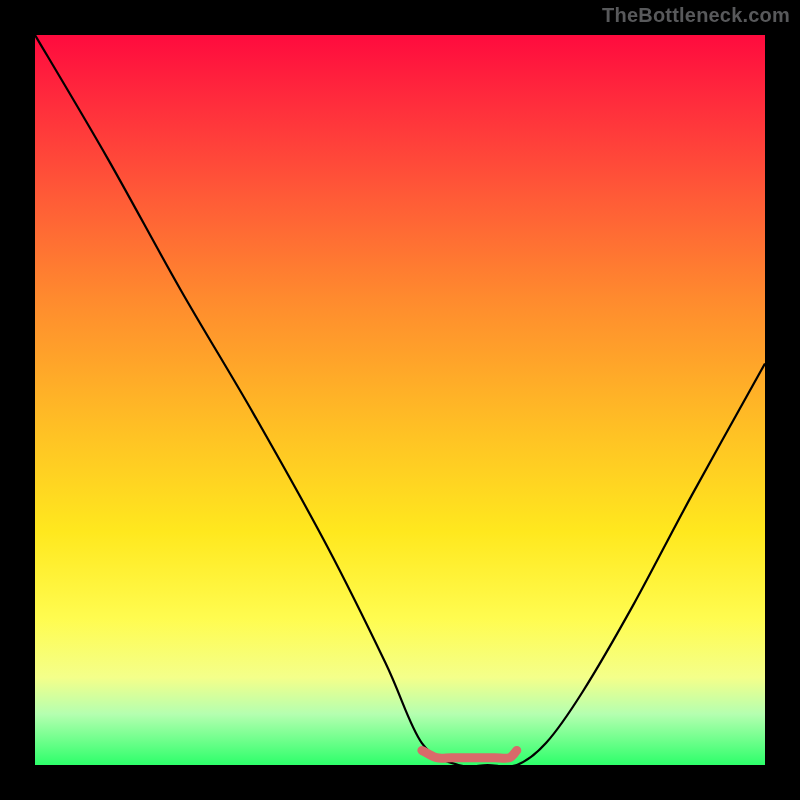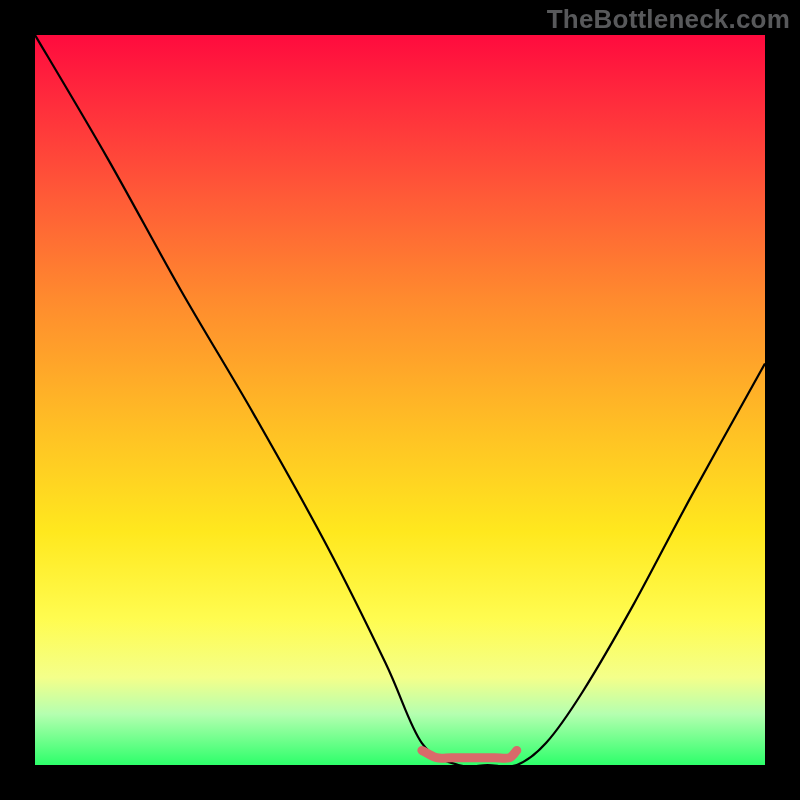--- a/index.html
+++ b/index.html
@@ -15,21 +15,21 @@
     position: relative;
     width: 800px;
     height: 800px;
     background: #000;
   }
   .watermark {
     position: absolute;
     top: 4px;
     right: 10px;
     color: #58595b;
-    font-size: 26px;
+    font-size: 20px;
     font-weight: bold;
     letter-spacing: 0.2px;
   }
   .plot-area {
     position: absolute;
     left: 35px;
     top: 35px;
     width: 730px;
     height: 730px;
     

